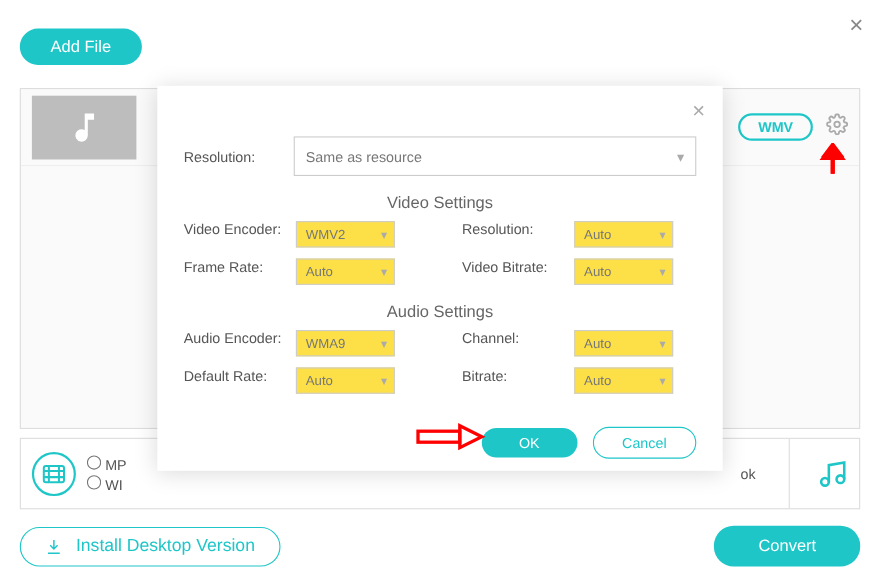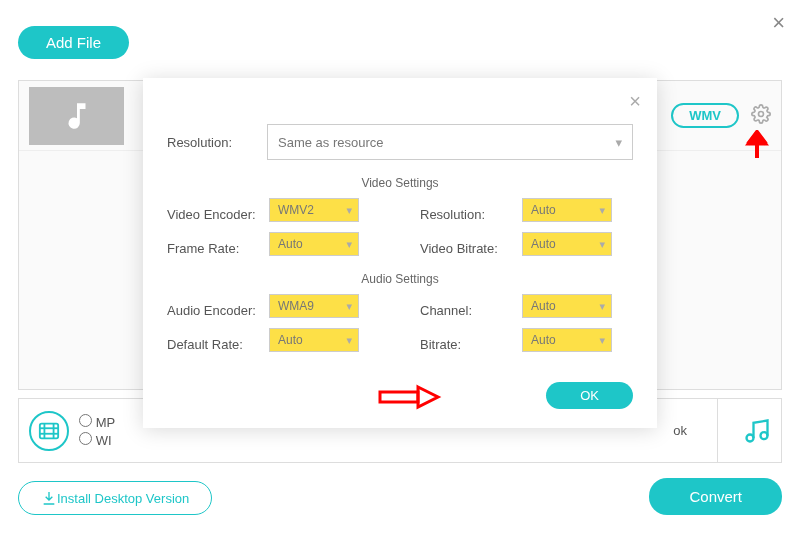--- a/index.html
+++ b/index.html
@@ -41,22 +41,22 @@
   .vid-ico svg { width: 22px; height: 22px; stroke: #1ec6c8; fill: none; stroke-width: 2; }
   .radios { font-size: 13px; color: #555; }
   .radios label { display: block; margin: 2px 0; }
   .bk { margin-left: auto; font-size: 13px; color: #555; }
   .music-ico { margin-left: 30px; border-left: 1px solid #ddd; padding-left: 25px; height: 100%; display: flex; align-items: center; }
   .music-ico svg { width: 28px; height: 28px; stroke: #1ec6c8; fill: none; stroke-width: 2; }
 
   .install {
     position: absolute; left: 18px; bottom: 18px;
     border: 1px solid #1ec6c8; color: #1ec6c8; background: #fff;
-    border-radius: 18px; padding: 8px 22px; font-size: 13px; cursor: pointer;
-    display: flex; align-items: center; gap: 0;
+    border-radius: 18px; padding: 8px 22px; font-size: 16px; cursor: pointer;
+    display: flex; align-items: center; gap: 12px;
   }
   .convert {
     position: absolute; right: 18px; bottom: 18px;
     background: #1ec6c8; color: #fff; border: none;
     border-radius: 18px; padding: 10px 40px; font-size: 15px; cursor: pointer;
   }
 
   .modal {
     position: absolute; left: 143px; top: 78px; width: 514px; height: 350px;
     background: #fff; box-shadow: 0 2px 20px rgba(0,0,0,0.15);
@@ -64,23 +64,23 @@
   }
   .modal-close { position: absolute; top: 12px; right: 16px; font-size: 20px; color: #aaa; cursor: pointer; }
   .res-row { display: flex; align-items: center; margin-top: 26px; }
   .res-row .lbl { width: 100px; font-size: 13px; color: #555; }
   .big-select {
     flex: 1; border: 1px solid #ccc; background: #fff; height: 36px;
     display: flex; align-items: center; padding: 0 10px; font-size: 13px; color: #777;
     position: relative; cursor: pointer;
   }
   .big-select::after { content: "▾"; position: absolute; right: 10px; color: #aaa; }
-  .section-title { text-align: center; font-size: 12px; color: #666; margin: 16px 0 8px; }
+  .section-title { text-align: center; font-size: 15px; color: #666; margin: 16px 0 8px; }
   .grid { display: grid; grid-template-columns: 1fr 1fr; column-gap: 40px; row-gap: 10px; }
-  .cell { display: flex; align-items: flex-end; }
+  .cell { display: flex; align-items: flex-start; }
   .cell .lbl { width: 102px; font-size: 13px; color: #555; }
   .sel {
     width: 90px; border: 1px solid #ccc; height: 24px; display: flex; align-items: center;
     padding: 0 8px; font-size: 12px; color: #777; position: relative; background: #fde047; cursor: pointer;
   }
   .sel::after { content: "▾"; position: absolute; right: 6px; color: #aaa; font-size: 11px; }
   .modal-buttons { display: flex; align-items: center; margin-top: 30px; gap: 14px; }
   .btn-outline {
     border: 1px solid #1ec6c8; color: #1ec6c8; background: #fff;
     border-radius: 16px; padding: 6px 26px; font-size: 13px; cursor: pointer;
@@ -198,19 +198,20 @@
       </div>
     <div class="cell">
         <span class="lbl">Bitrate:</span>
         <div class="sel">Auto</div>
       </div>
   </div>
 
   <div class="modal-buttons">
     <div class="spacer"></div>
     <button class="btn-fill">OK</button>
+    <button class="btn-outline">Cancel</button>
   </div>
 </div>
 
 <svg class="arrow-ok" width="64" height="28">
   <rect x="2" y="9" width="38" height="10" fill="none" stroke="red" stroke-width="3"></rect>
   <path d="M40 4 L60 14 L40 24 Z" fill="none" stroke="red" stroke-width="3"></path>
 </svg>
 
 </body></html>

